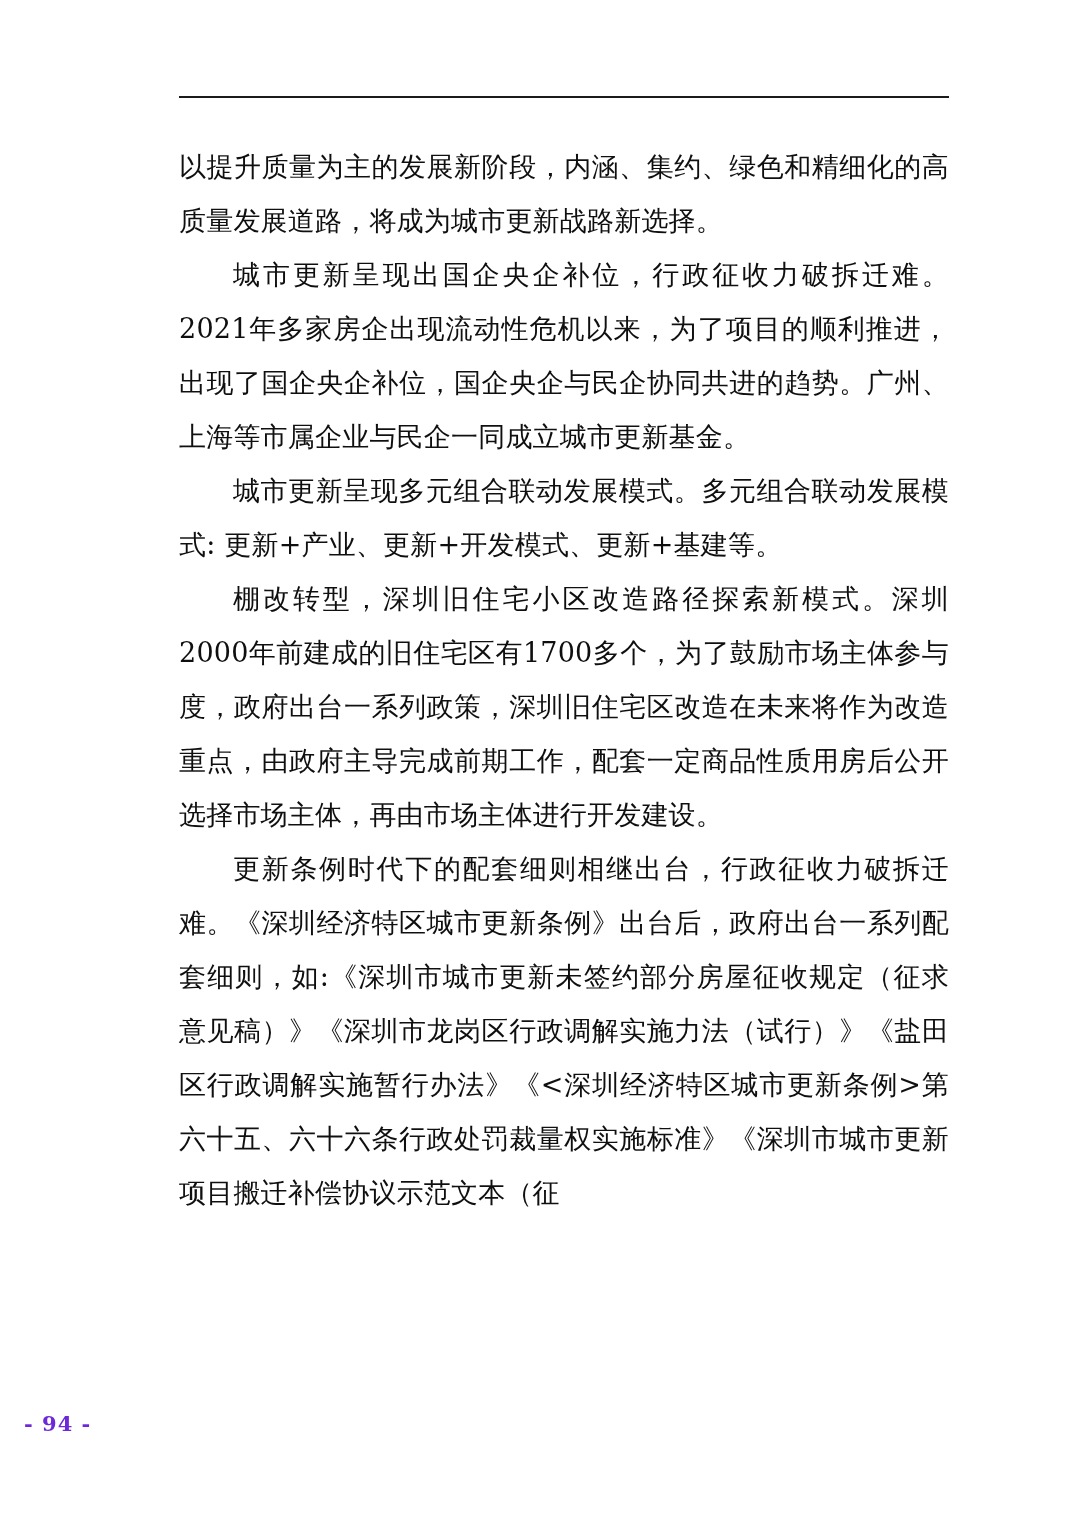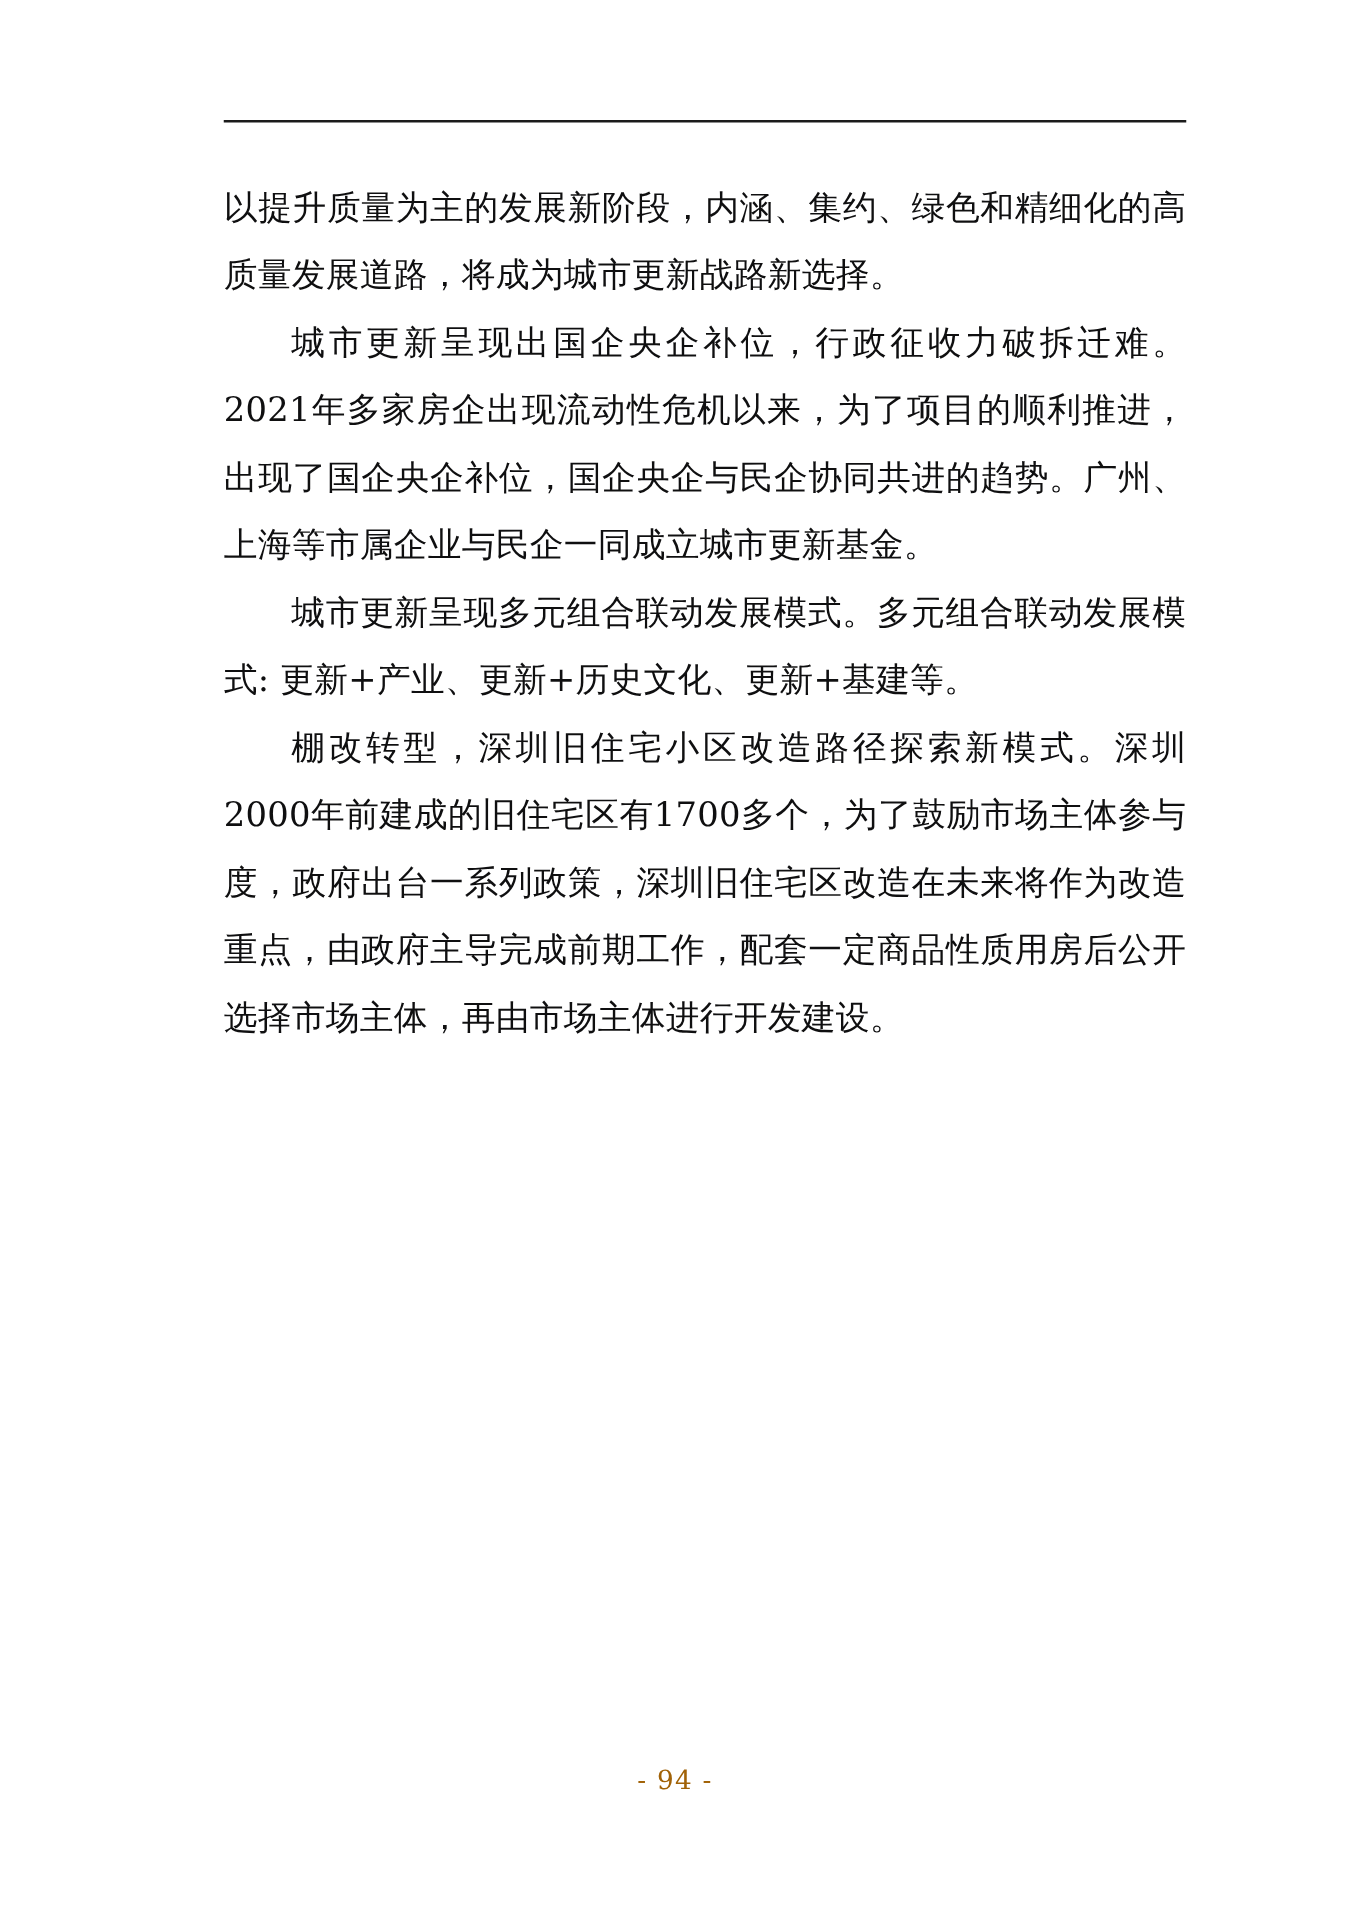--- a/index.html
+++ b/index.html
@@ -43,38 +43,39 @@
     white-space: normal;
   }
   .body-text p.no-indent {
     text-indent: 0;
   }
   .page-number {
     position: absolute;
     left: 0;
     right: 0;
     bottom: 92px;
-    text-align: center;
     font-family: "DejaVu Serif", "Liberation Serif", serif;
     font-size: 21px;
-    color: #a16207;
+    color: #6d28d9;
     letter-spacing: 1px;
+    font-weight: bold;
   }
 </style>
 </head>
 <body>
 
 <div class="page">
   <div class="page-inner">
 
     <div class="header-rule"></div>
 
     <div class="body-text">
       <p class="no-indent">以提升质量为主的发展新阶段，内涵、集约、绿色和精细化的高质量发展道路，将成为城市更新战路新选择。</p>
       <p>城市更新呈现出国企央企补位，行政征收力破拆迁难。2021年多家房企出现流动性危机以来，为了项目的顺利推进，出现了国企央企补位，国企央企与民企协同共进的趋势。广州、上海等市属企业与民企一同成立城市更新基金。</p>
-      <p>城市更新呈现多元组合联动发展模式。多元组合联动发展模式: 更新+产业、更新+历史文化、更新+基建等。</p>
+      <p>城市更新呈现多元组合联动发展模式。多元组合联动发展模式: 更新+产业、更新+开发模式、更新+基建等。</p>
       <p>棚改转型，深圳旧住宅小区改造路径探索新模式。深圳2000年前建成的旧住宅区有1700多个，为了鼓励市场主体参与度，政府出台一系列政策，深圳旧住宅区改造在未来将作为改造重点，由政府主导完成前期工作，配套一定商品性质用房后公开选择市场主体，再由市场主体进行开发建设。</p>
+      <p>更新条例时代下的配套细则相继出台，行政征收力破拆迁难。《深圳经济特区城市更新条例》出台后，政府出台一系列配套细则，如:《深圳市城市更新未签约部分房屋征收规定（征求意见稿）》《深圳市龙岗区行政调解实施力法（试行）》《盐田区行政调解实施暂行办法》《&lt;深圳经济特区城市更新条例&gt;第六十五、六十六条行政处罚裁量权实施标准》《深圳市城市更新项目搬迁补偿协议示范文本（征</p>
     </div>
 
   </div>
 
   <div class="page-number">- 94 -</div>
 </div>
 
 </body></html>

